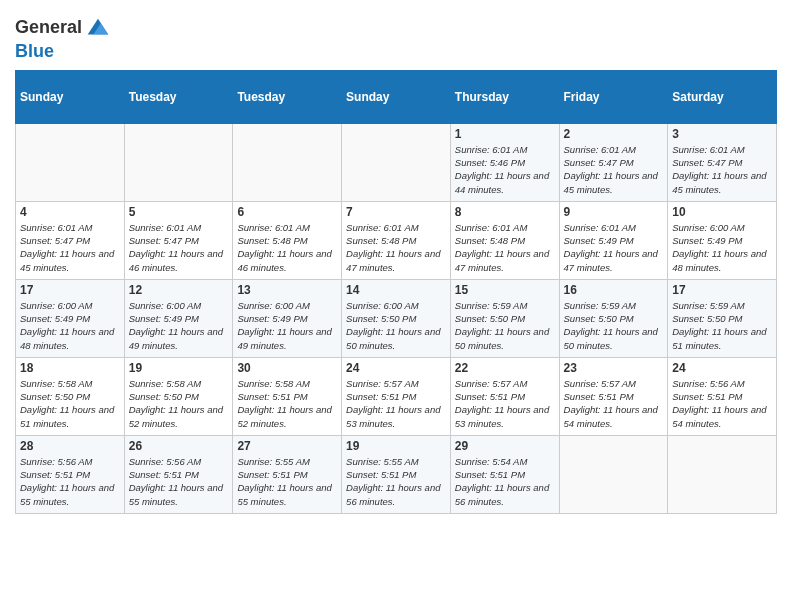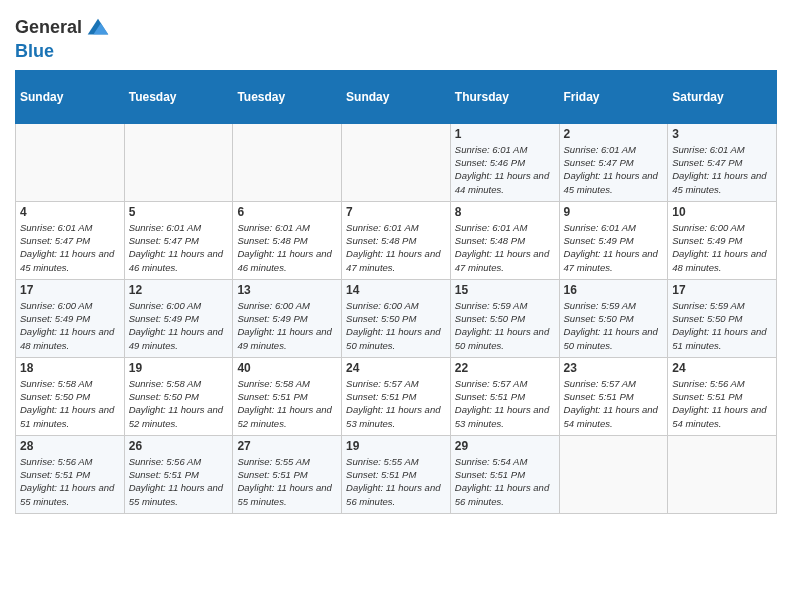--- a/index.html
+++ b/index.html
@@ -206,21 +206,21 @@
       <tr>
         <td>
           <div class="day-number">18</div>
           <div class="day-info">Sunrise: 5:58 AM<br>Sunset: 5:50 PM<br>Daylight: 11 hours and 51 minutes.</div>
         </td>
         <td>
           <div class="day-number">19</div>
           <div class="day-info">Sunrise: 5:58 AM<br>Sunset: 5:50 PM<br>Daylight: 11 hours and 52 minutes.</div>
         </td>
         <td>
-          <div class="day-number">40</div>
+          <div class="day-number">30</div>
           <div class="day-info">Sunrise: 5:58 AM<br>Sunset: 5:51 PM<br>Daylight: 11 hours and 52 minutes.</div>
         </td>
         <td>
           <div class="day-number">24</div>
           <div class="day-info">Sunrise: 5:57 AM<br>Sunset: 5:51 PM<br>Daylight: 11 hours and 53 minutes.</div>
         </td>
         <td>
           <div class="day-number">22</div>
           <div class="day-info">Sunrise: 5:57 AM<br>Sunset: 5:51 PM<br>Daylight: 11 hours and 53 minutes.</div>
         </td>

